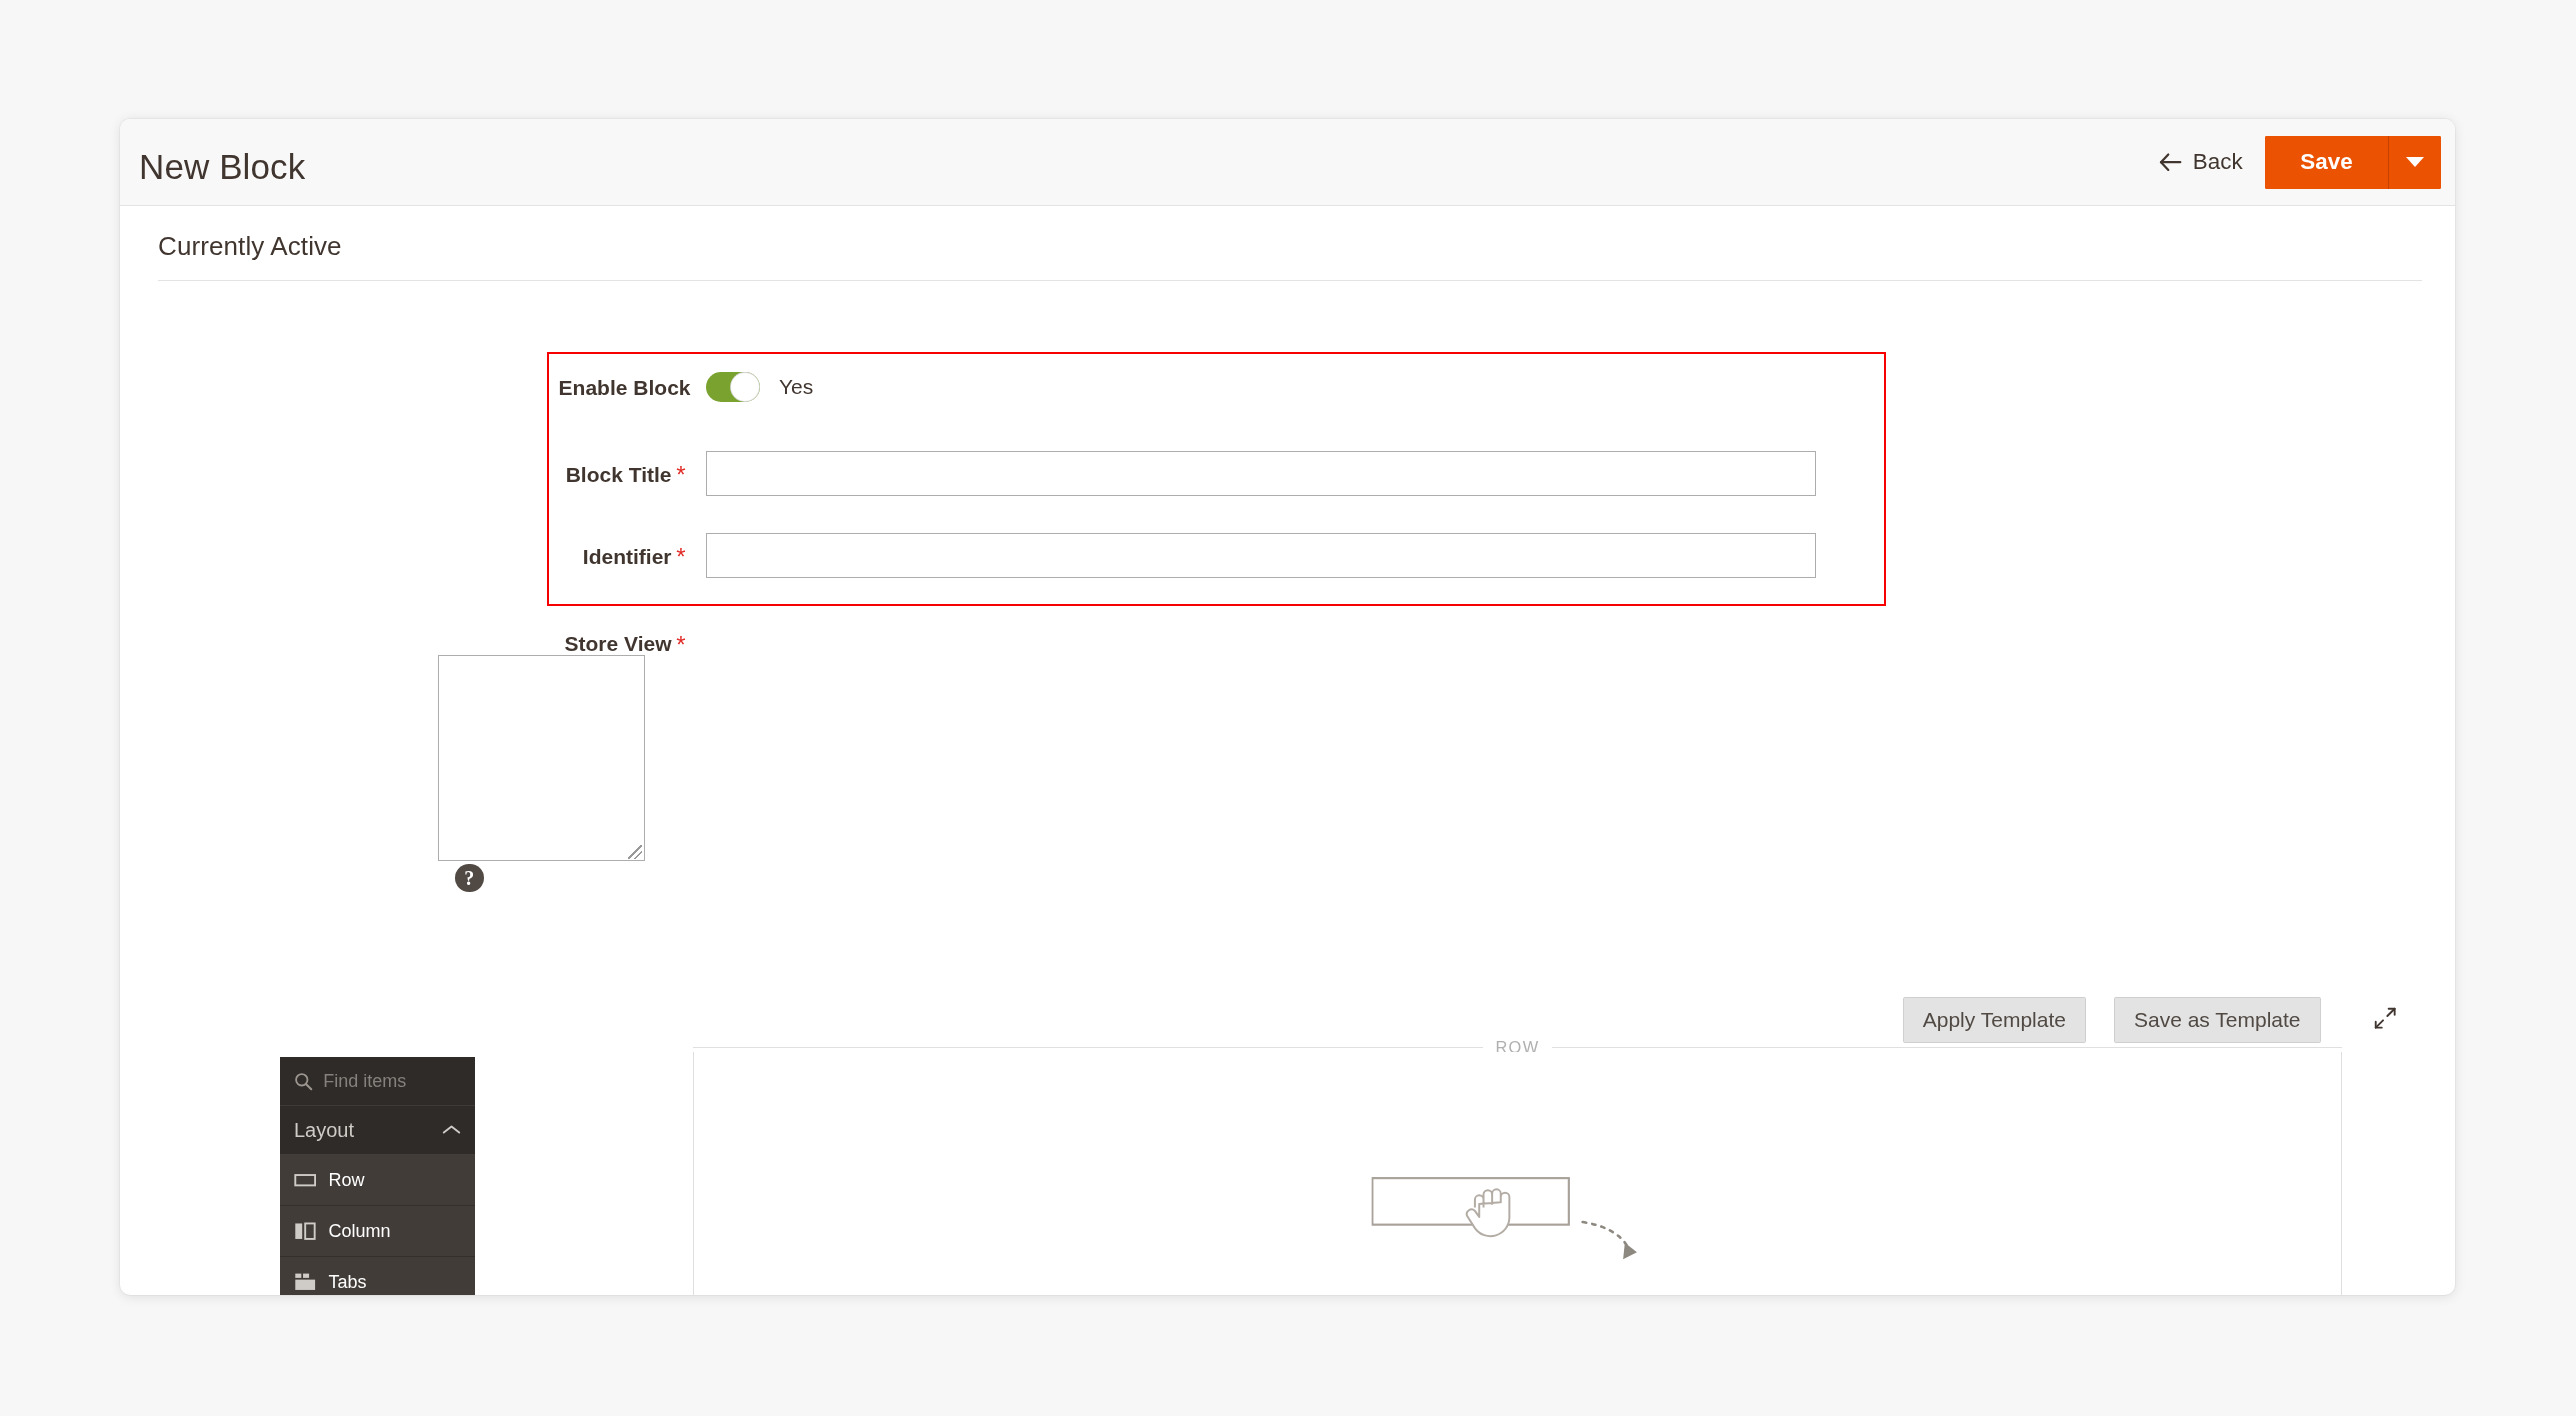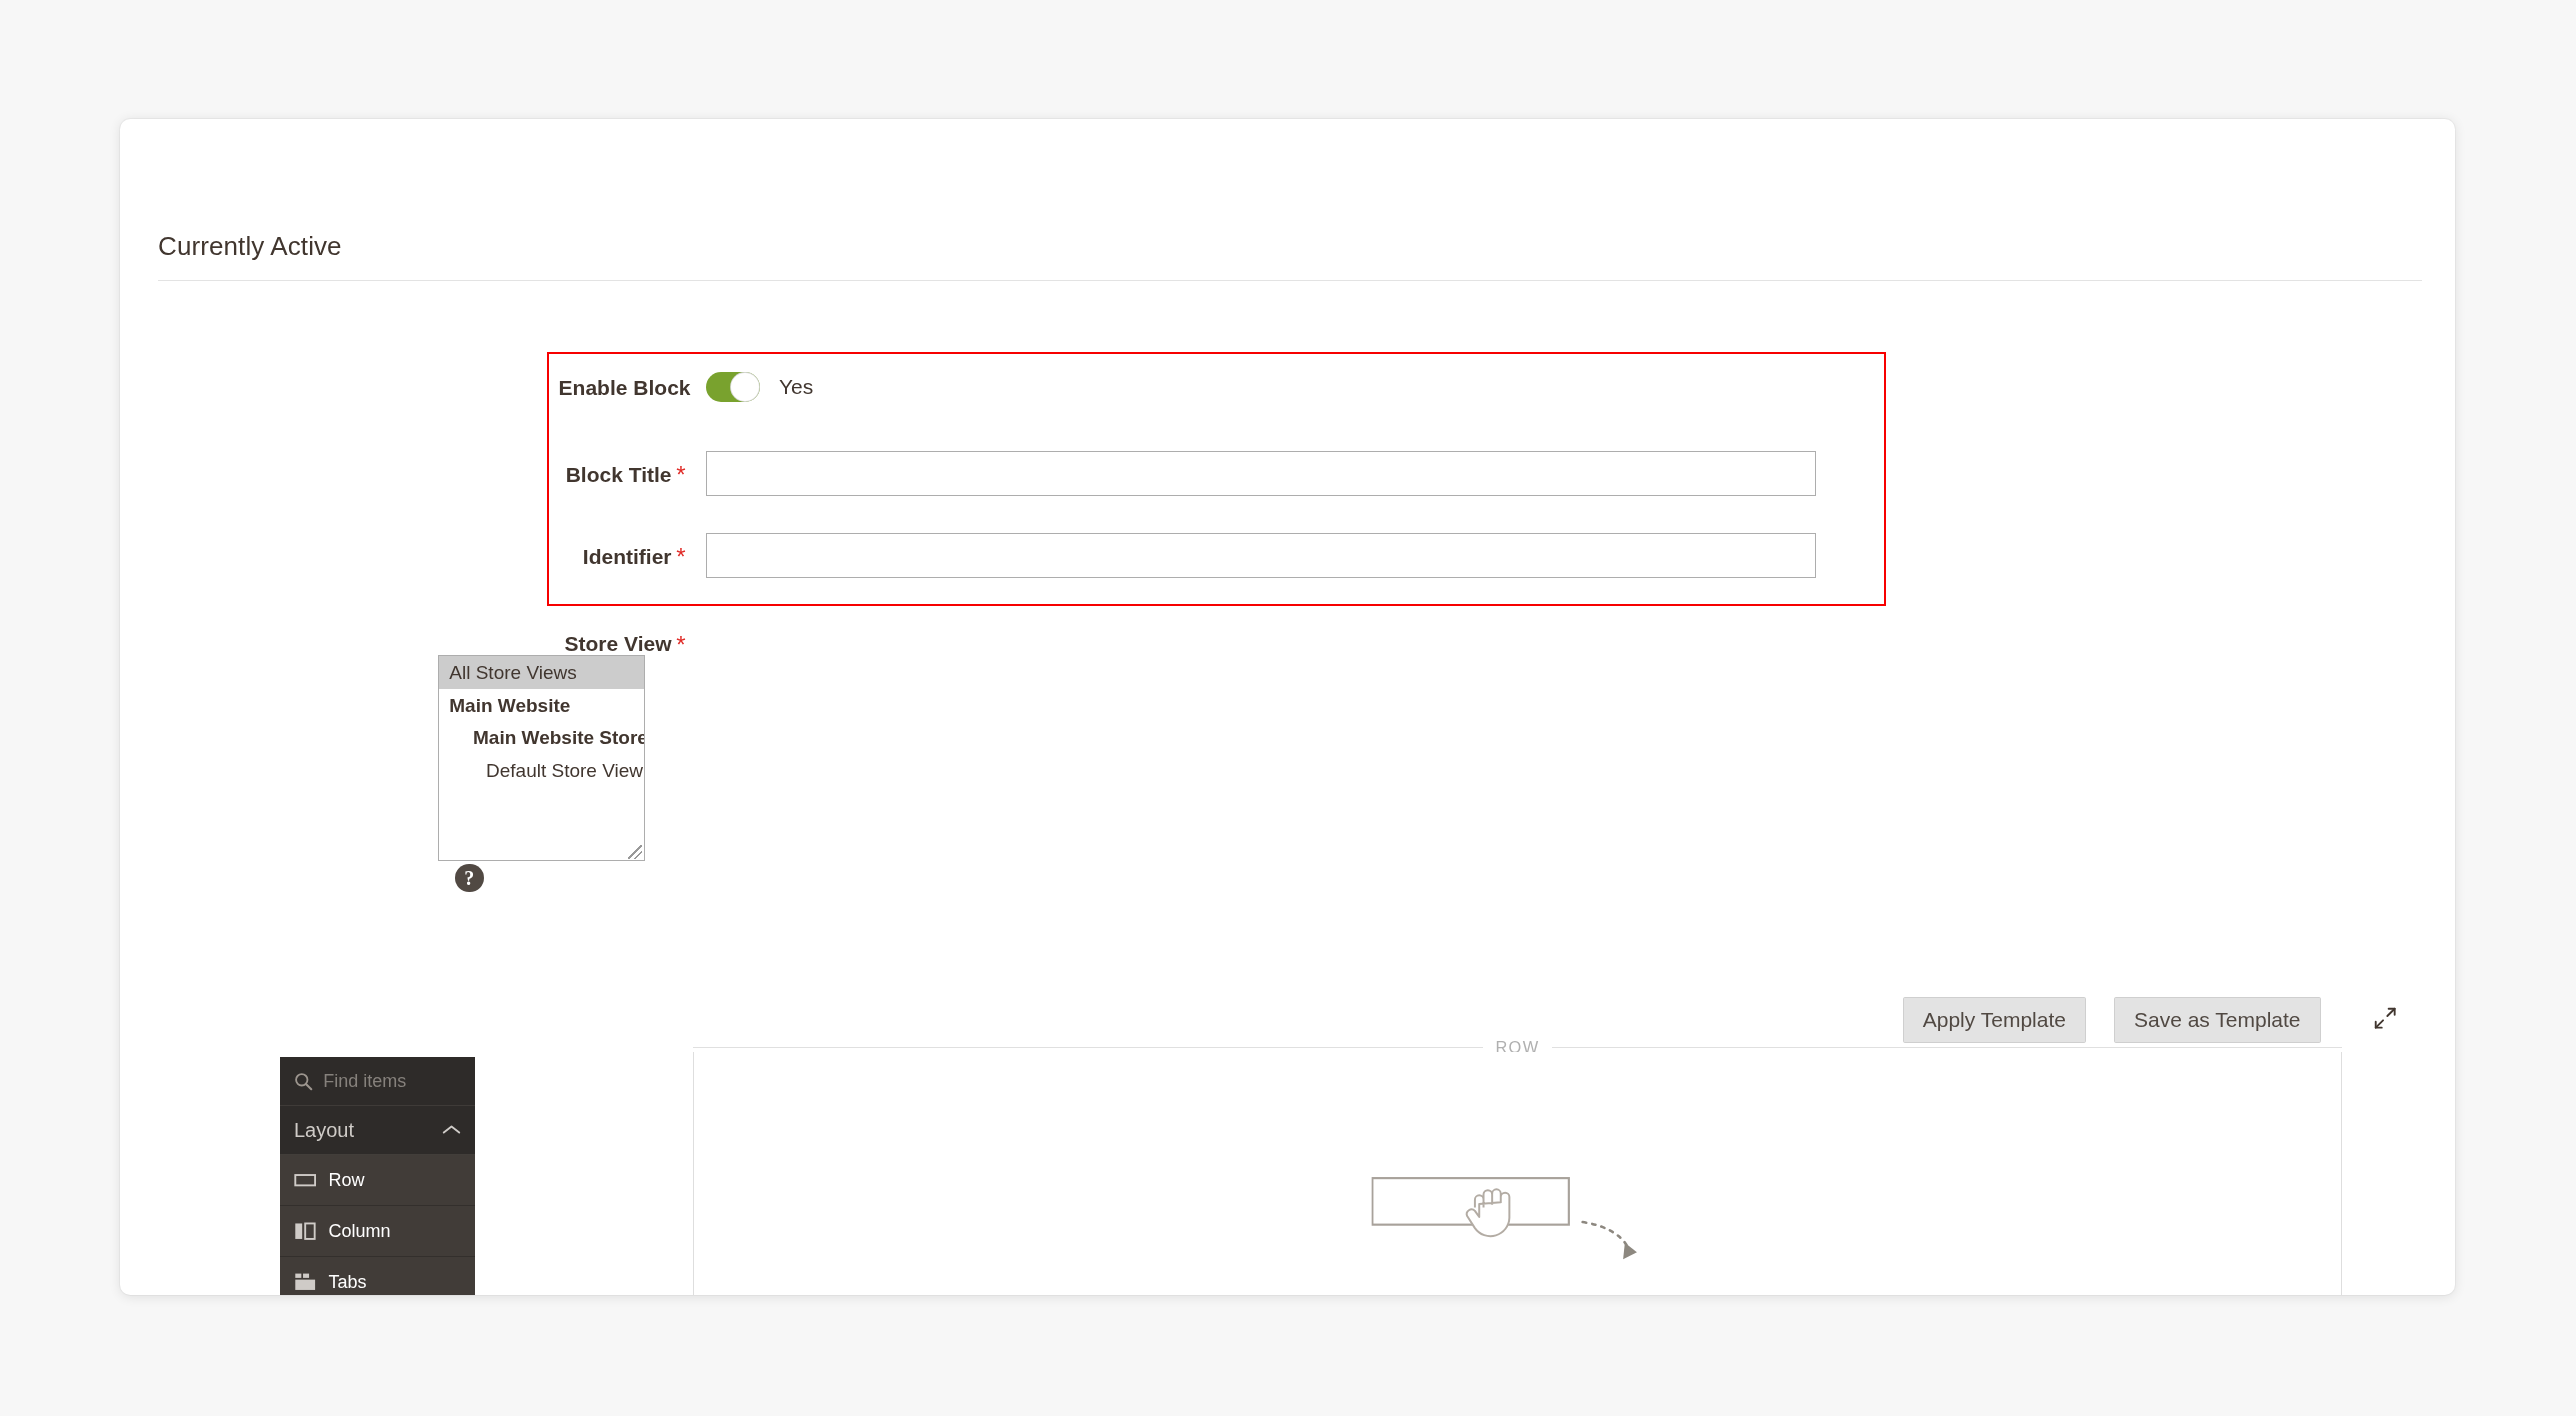--- a/index.html
+++ b/index.html
@@ -431,20 +431,42 @@
     font-size: 18px;
     color: #ffffff;
     white-space: nowrap;
   }
 </style>
 </head>
 <body>
 
 <div class="page-card">
 
+  <div class="page-header">
+    <div class="page-title">New Block</div>
+
+    <div class="header-actions">
+      <button class="back-button">
+        <span class="back-arrow-icon">
+          <svg viewBox="0 0 28 26" width="24" height="22.4" aria-hidden="true">
+            <path d="M12 4 L3.5 13 L12 22" fill="none" stroke="#41362f" stroke-width="2.6" stroke-linecap="round" stroke-linejoin="round"></path>
+            <path d="M3.5 13 L26 13" fill="none" stroke="#41362f" stroke-width="2.6" stroke-linecap="round"></path>
+          </svg>
+        </span>
+        <span class="back-label">Back</span>
+      </button>
+
+      <div class="save-split">
+        <button class="save-button">Save</button>
+        <button class="save-caret-button">
+          <span class="caret-down-icon"></span>
+        </button>
+      </div>
+    </div>
+  </div>
 
   <div class="section-title">Currently Active</div>
   <div class="section-divider"></div>
 
   <div class="form-area">
 
     <div class="highlight-box"></div>
 
     <div class="field-row row-enable">
       <div class="field-label">Enable Block</div>
@@ -466,26 +488,20 @@
         <span>Identifier</span><span class="req-star">*</span>
       </div>
       <input class="text-input" type="text" placeholder="" style="">
     </div>
 
     <div class="field-row row-store">
       <div class="field-label">
         <span>Store View</span><span class="req-star">*</span>
       </div>
       <div class="multiselect">
-        <div id="store-view-options">
-            <div class="ms-option level-all selected">All Store Views</div>
-            <div class="ms-option level-website">Main Website</div>
-            <div class="ms-option level-store">Main Website Store</div>
-            <div class="ms-option level-view">Default Store View</div>
-          </div>
         <span class="ms-resize"></span>
       </div>
       <div class="help-icon">?</div>
     </div>
   </div>
 
   <div class="template-bar">
     <button class="btn-secondary">Apply Template</button>
     <button class="btn-secondary">Save as Template</button>
     <button class="expand-button">

